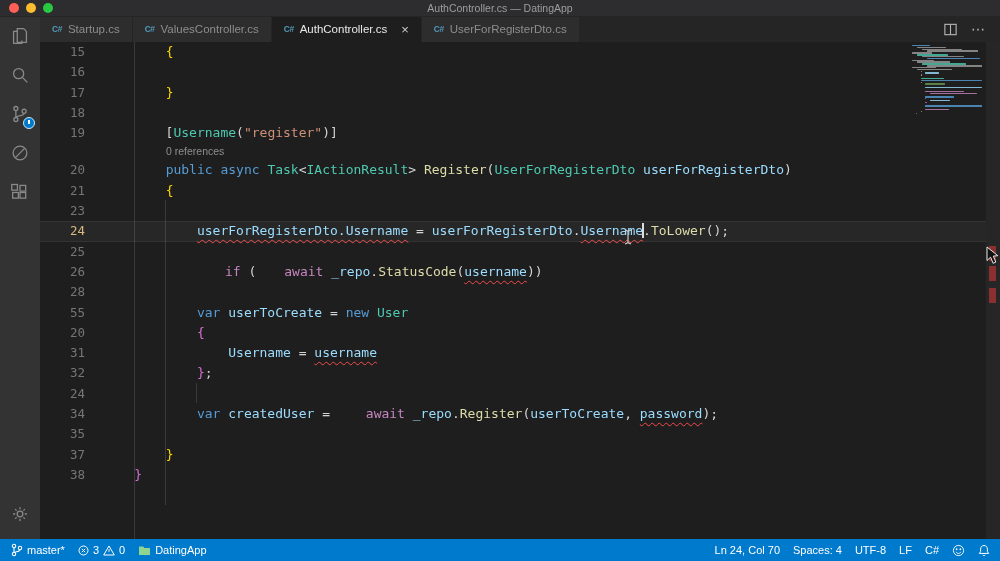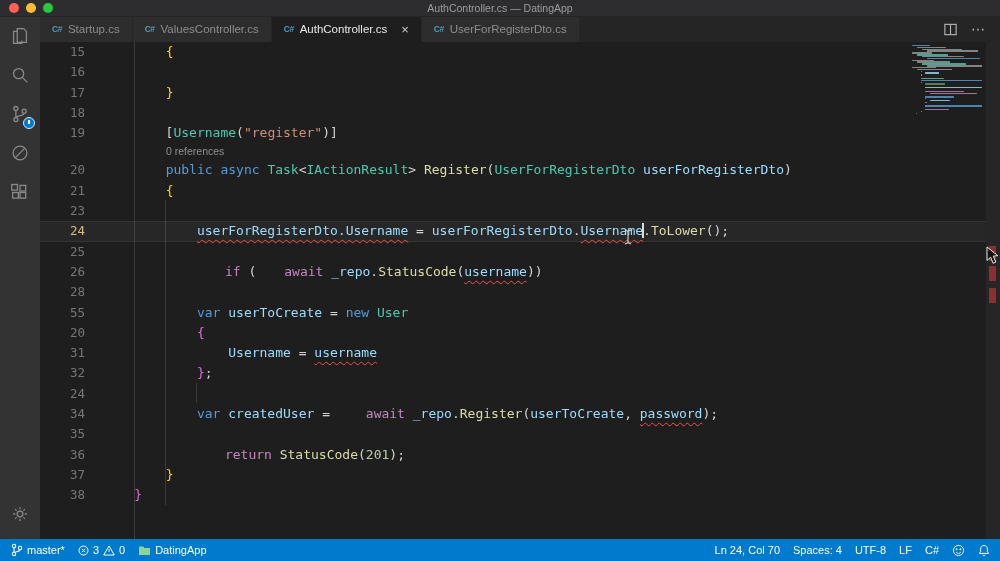--- a/index.html
+++ b/index.html
@@ -237,24 +237,20 @@
           <span class="ln">24</span>
           <span class="lc"></span>
         </div>
         <div class="row">
           <span class="ln">34</span>
           <span class="lc"><span class="pln">            </span><span class="kw">var</span><span class="pln"> </span><span class="var">createdUser</span><span class="pln"> = </span><span class="ctl">await</span><span class="pln"> </span><span class="var">_repo</span><span class="pln">.</span><span class="fn">Register</span><span class="pln">(</span><span class="var">userToCreate</span><span class="pln">, </span><span class="var sq">password</span><span class="pln">);</span></span>
         </div>
         <div class="row">
           <span class="ln">35</span>
           <span class="lc"></span>
-        </div>
-        <div class="row">
-          <span class="ln">36</span>
-          <span class="lc"><span class="pln">            </span><span class="ctl">return</span><span class="pln"> </span><span class="fn">StatusCode</span><span class="pln">(</span><span class="num">201</span><span class="pln">);</span></span>
         </div>
         <div class="row">
           <span class="ln">37</span>
           <span class="lc"><span class="pln">        </span><span class="gold">}</span></span>
         </div>
         <div class="row">
           <span class="ln">38</span>
           <span class="lc"><span class="pln">    </span><span class="orc">}</span></span>
         </div>
       </div>

